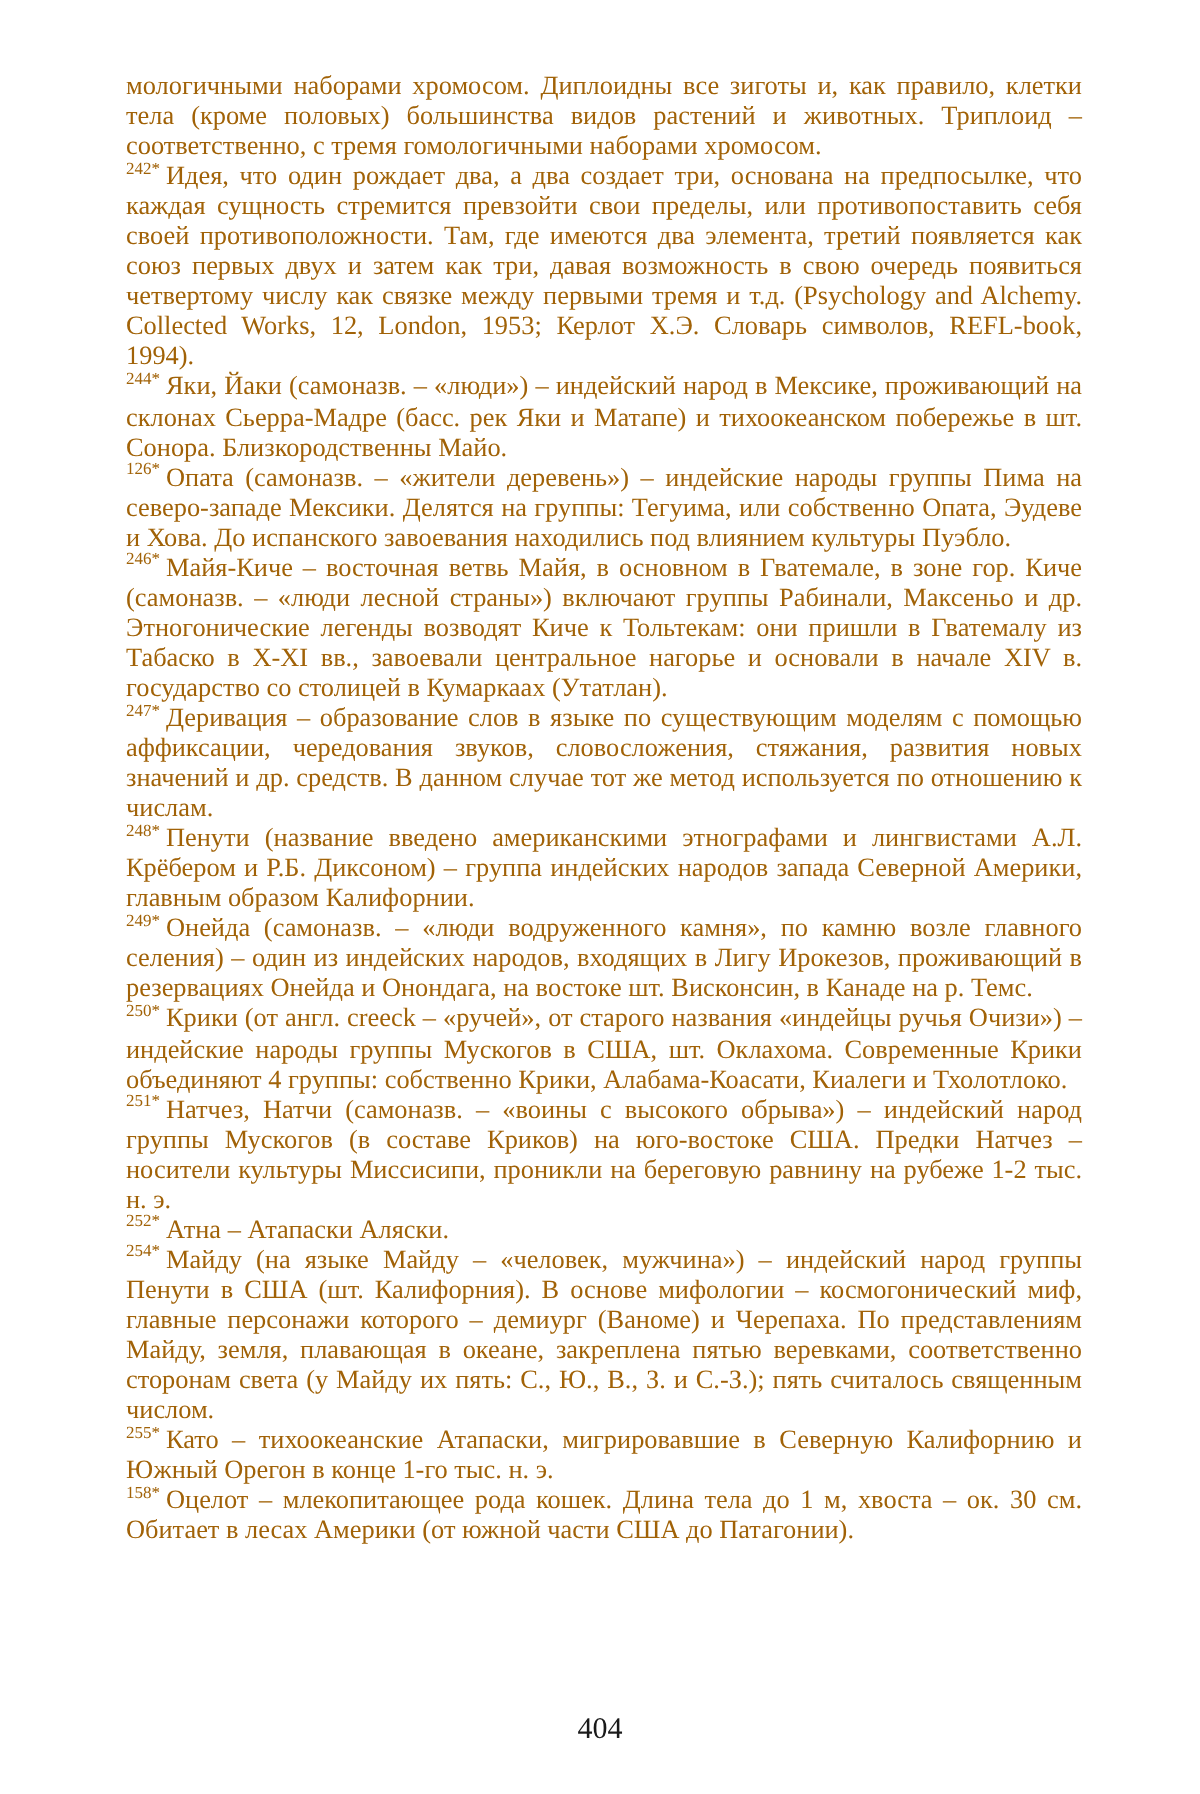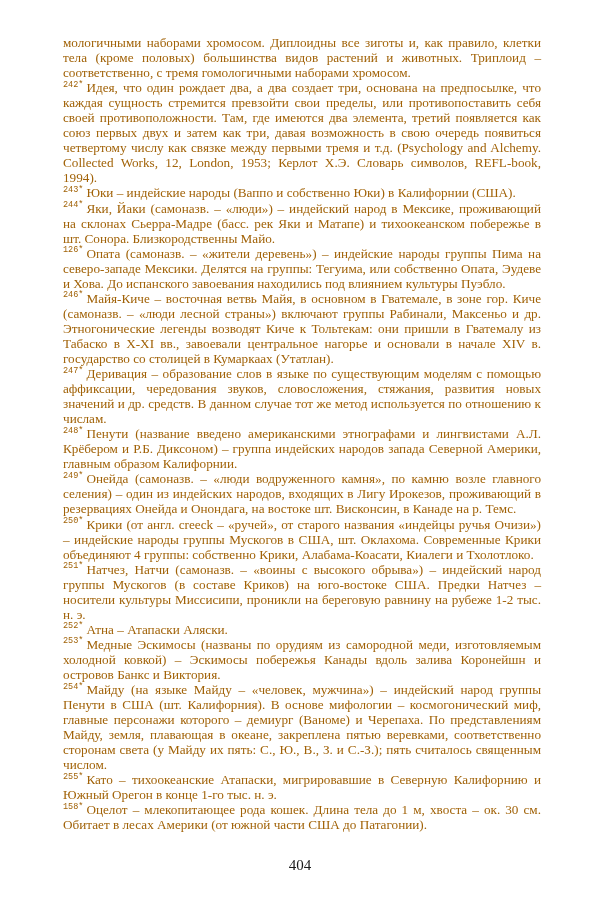--- a/index.html
+++ b/index.html
@@ -14,21 +14,20 @@
     line-height: 15.05px;
     color: #a16207;
     text-align: justify;
   }
   .para { margin: 0; padding: 0; }
   .note-num {
     font-size: 8.5px;
     vertical-align: super;
     line-height: 0;
     margin-right: 3px;
-    font-family: Liberation Mono, monospace;
   }
   .note-text { }
   .it { }
   .page-number {
     position: absolute;
     top: 857px;
     left: 0;
     width: 600px;
     text-align: center;
     font-family: "Liberation Serif", "DejaVu Serif", serif;
@@ -37,41 +36,39 @@
   }
 </style>
 </head>
 <body>
 
 <div class="page">
   <p class="para">мологичными наборами хромосом. Диплоидны все зиготы и, как правило, клетки тела (кроме половых) большинства видов растений и животных. Триплоид – соответственно, с тремя гомологичными наборами хромосом.</p>
 
   <p class="para"><span class="note-num">242*</span><span class="note-text">Идея, что один рождает два, а два создает три, основана на предпосылке, что каждая сущность стремится превзойти свои пределы, или противопоставить себя своей противоположности. Там, где имеются два элемента, третий появляется как союз первых двух и затем как три, давая возможность в свою очередь появиться четвертому числу как связке между первыми тремя и т.д. (Psychology and Alchemy. Collected Works, 12, London, 1953; Керлот Х.Э. Словарь символов, REFL-book, 1994).</span></p>
 
-  <p class="para"><span class="note-num">243*</span><span class="note-text">Юки – индейские народы (Ваппо и собственно Юки) в Калифорнии (США).</span></p>
 
   <p class="para"><span class="note-num">244*</span><span class="note-text">Яки, Йаки (самоназв. – «люди») – индейский народ в Мексике, проживающий на склонах Сьерра-Мадре (басс. рек Яки и Матапе) и тихоокеанском побережье в шт. Сонора. Близкородственны Майо.</span></p>
 
   <p class="para"><span class="note-num">126*</span><span class="note-text">Опата (самоназв. – «жители деревень») – индейские народы группы Пима на северо-западе Мексики. Делятся на группы: Тегуима, или собственно Опата, Эудеве и Хова. До испанского завоевания находились под влиянием культуры Пуэбло.</span></p>
 
   <p class="para"><span class="note-num">246*</span><span class="note-text">Майя-Киче – восточная ветвь Майя, в основном в Гватемале, в зоне гор. Киче (самоназв. – «люди лесной страны») включают группы Рабинали, Максеньо и др. Этногонические легенды возводят Киче к Тольтекам: они пришли в Гватемалу из Табаско в X-XI вв., завоевали центральное нагорье и основали в начале XIV в. государство со столицей в Кумаркаах (Утатлан).</span></p>
 
   <p class="para"><span class="note-num">247*</span><span class="note-text">Деривация – образование слов в языке по существующим моделям с помощью аффиксации, чередования звуков, словосложения, стяжания, развития новых значений и др. средств. В данном случае тот же метод используется по отношению к числам.</span></p>
 
   <p class="para"><span class="note-num">248*</span><span class="note-text">Пенути (название введено американскими этнографами и лингвистами А.Л. Крёбером и Р.Б. Диксоном) – группа индейских народов запада Северной Америки, главным образом Калифорнии.</span></p>
 
   <p class="para"><span class="note-num">249*</span><span class="note-text">Онейда (самоназв. – «люди водруженного камня», по камню возле главного селения) – один из индейских народов, входящих в Лигу Ирокезов, проживающий в резервациях Онейда и Онондага, на востоке шт. Висконсин, в Канаде на р. Темс.</span></p>
 
   <p class="para"><span class="note-num">250*</span><span>Крики (от </span><span class="it">англ.</span><span class="note-text"> creeck – «ручей», от старого названия «индейцы ручья Очизи») – индейские народы группы Мускогов в США, шт. Оклахома. Современные Крики объединяют 4 группы: собственно Крики, Алабама-Коасати, Киалеги и Тхолотлоко.</span></p>
 
   <p class="para"><span class="note-num">251*</span><span class="note-text">Натчез, Натчи (самоназв. – «воины с высокого обрыва») – индейский народ группы Мускогов (в составе Криков) на юго-востоке США. Предки Натчез – носители культуры Миссисипи, проникли на береговую равнину на рубеже 1-2 тыс. н. э.</span></p>
 
   <p class="para"><span class="note-num">252*</span><span class="note-text">Атна – Атапаски Аляски.</span></p>
 
-  <p class="para"><span class="note-num">253*</span><span class="note-text">Медные Эскимосы (названы по орудиям из самородной меди, изготовляемым холодной ковкой) – Эскимосы побережья Канады вдоль залива Коронейшн и островов Банкс и Виктория.</span></p>
 
   <p class="para"><span class="note-num">254*</span><span class="note-text">Майду (на языке Майду – «человек, мужчина») – индейский народ группы Пенути в США (шт. Калифорния). В основе мифологии – космогонический миф, главные персонажи которого – демиург (Ваноме) и Черепаха. По представлениям Майду, земля, плавающая в океане, закреплена пятью веревками, соответственно сторонам света (у Майду их пять: С., Ю., В., З. и С.-З.); пять считалось священным числом.</span></p>
 
   <p class="para"><span class="note-num">255*</span><span class="note-text">Като – тихоокеанские Атапаски, мигрировавшие в Северную Калифорнию и Южный Орегон в конце 1-го тыс. н. э.</span></p>
 
 
   <p class="para"><span class="note-num">158*</span><span class="note-text">Оцелот – млекопитающее рода кошек. Длина тела до 1 м, хвоста – ок. 30 см. Обитает в лесах Америки (от южной части США до Патагонии).</span></p>
 </div>
 
 <div class="page-number">404</div>

